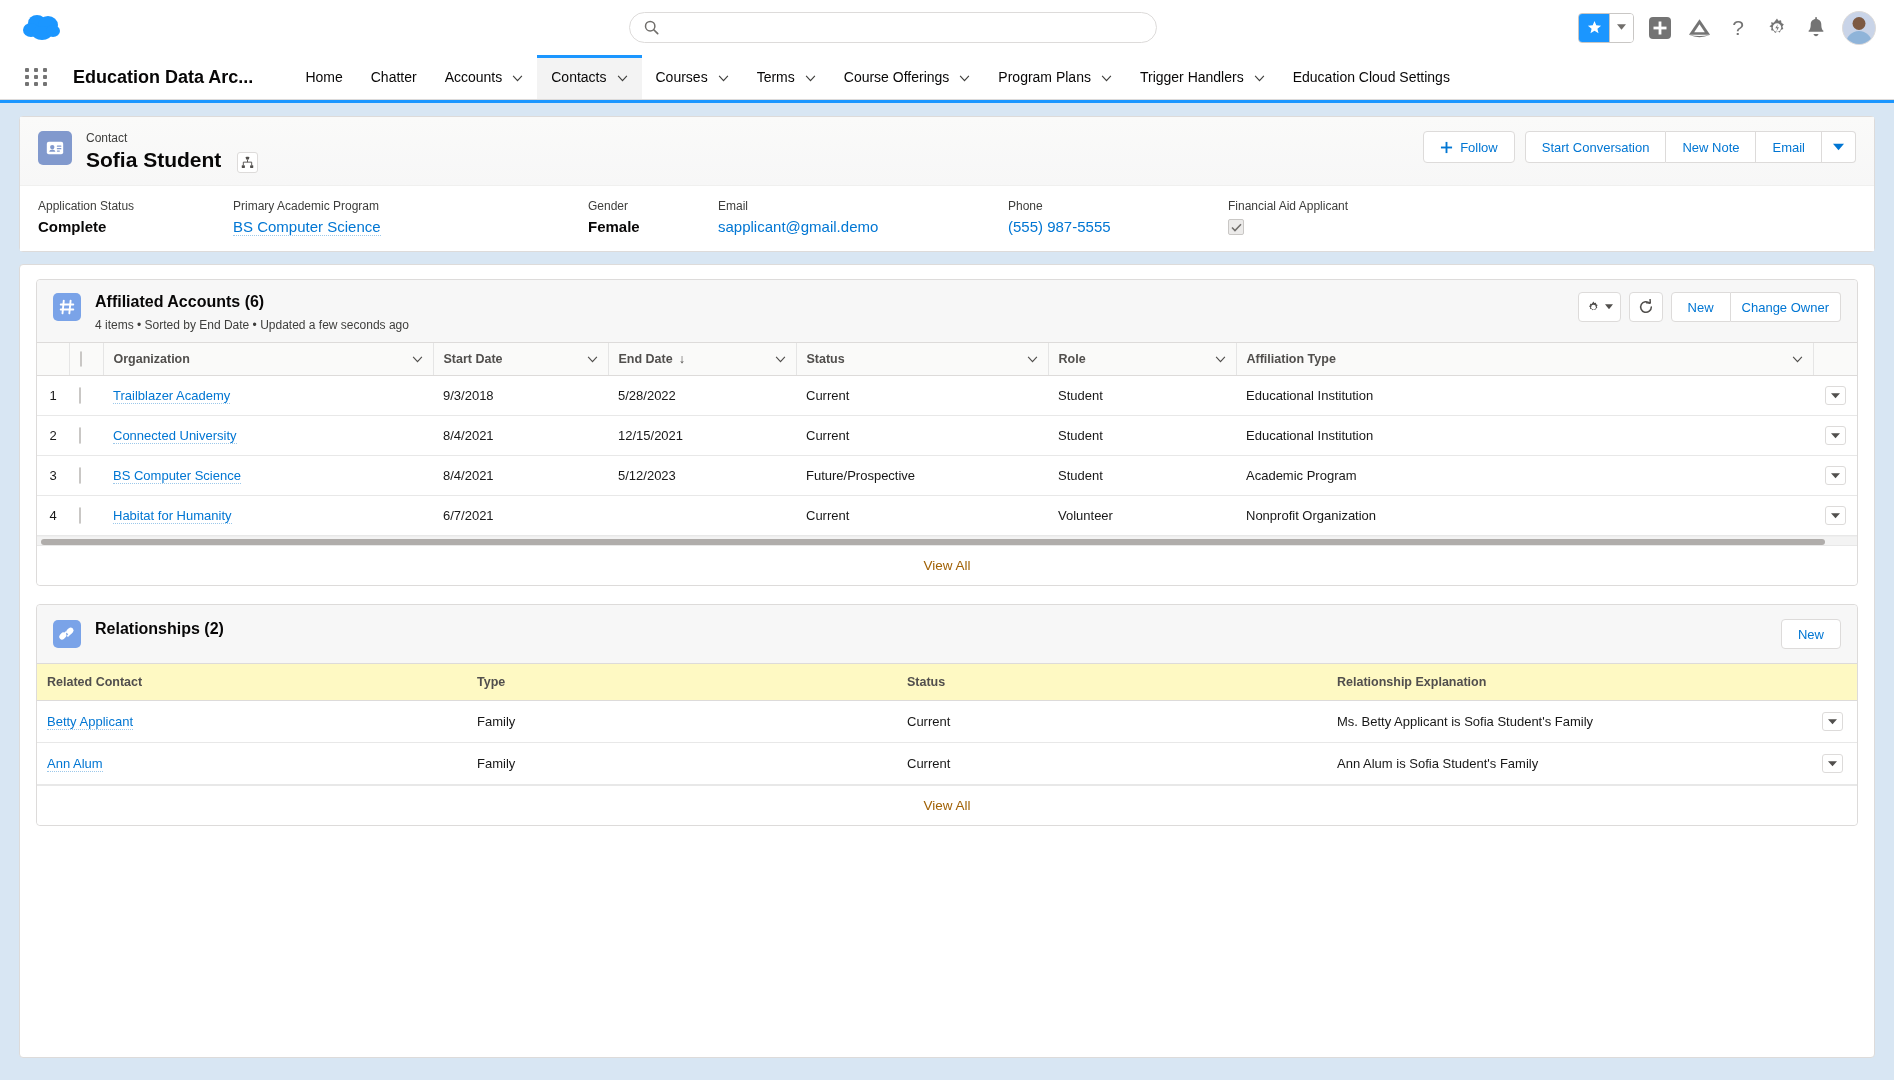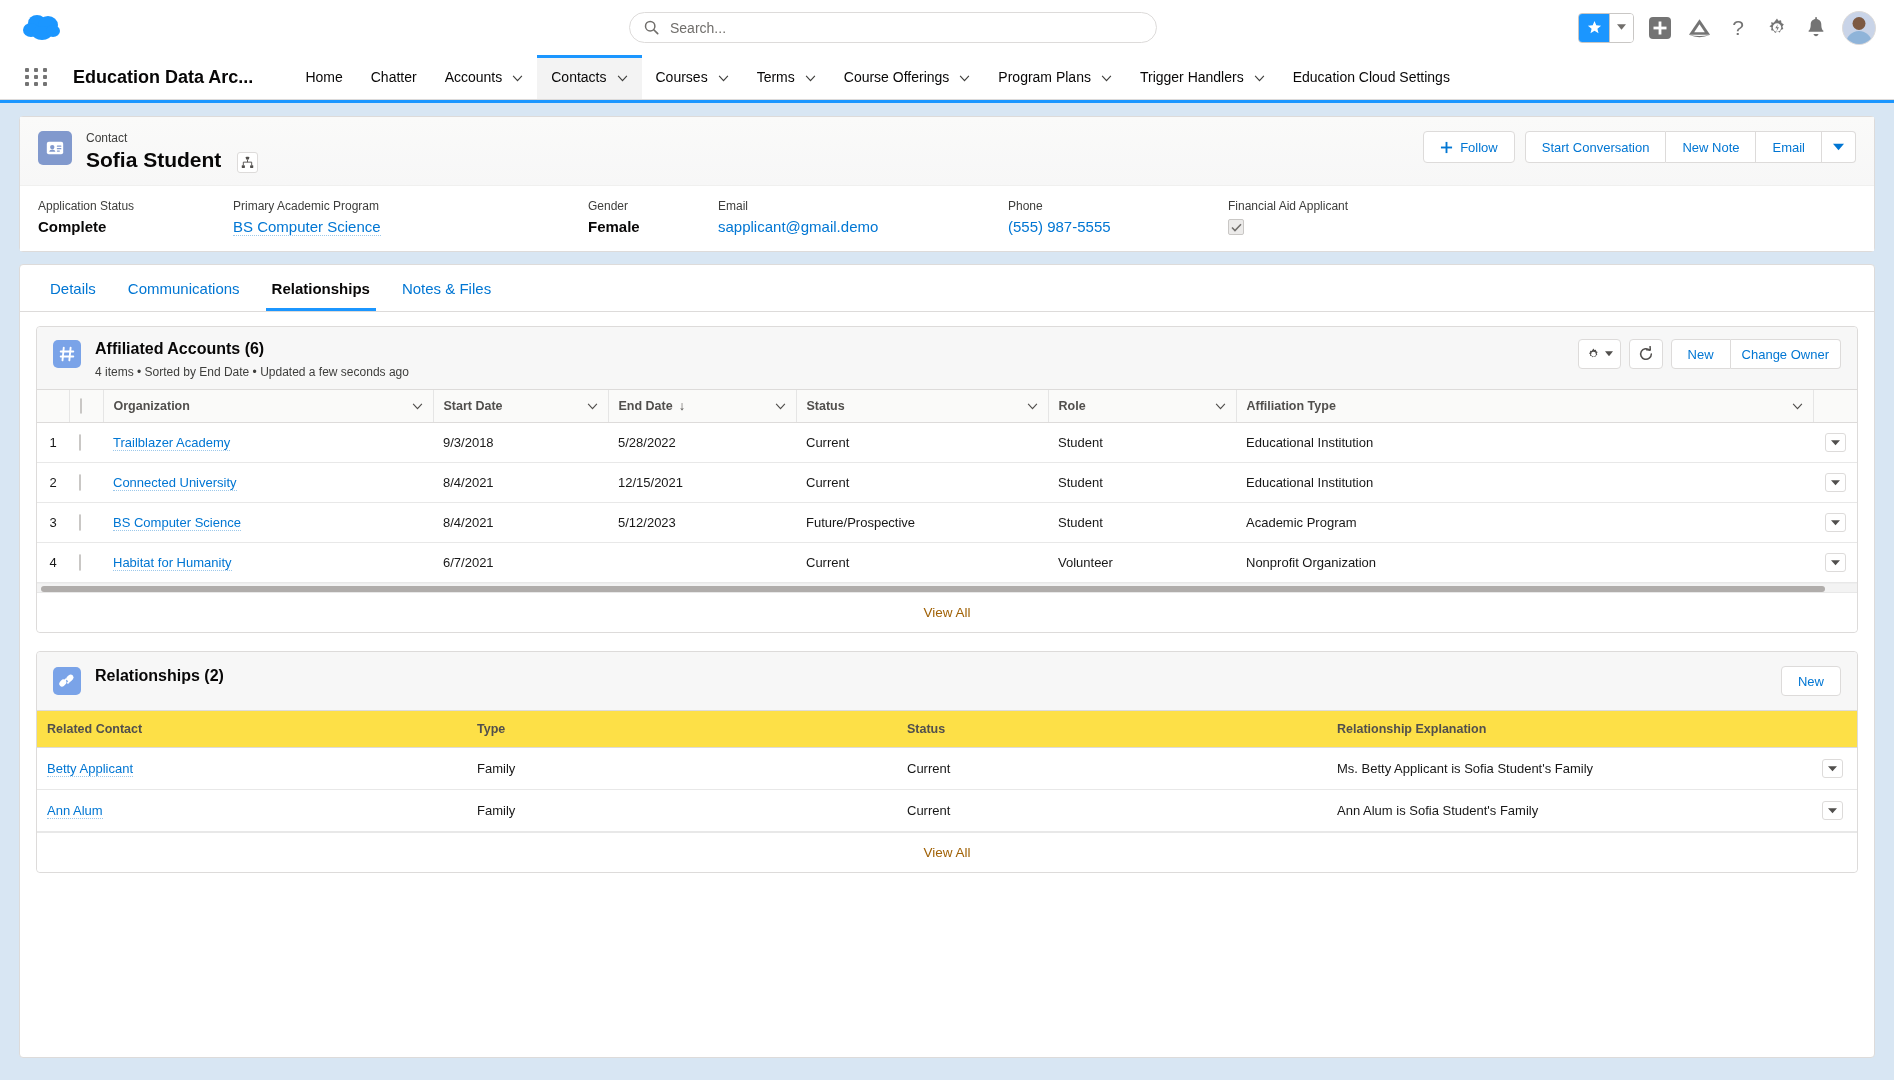--- a/index.html
+++ b/index.html
@@ -218,21 +218,21 @@
     text-align: center; padding: 12px 0; font-size: 13.5px; color: #a16207;
     border-top: 1px solid #e8e8e8; cursor: pointer; background: #fff;
     border-radius: 0 0 4px 4px;
   }
   .rl-card + .rl-card { margin-top: 18px; }
 
   
   table.dt2 { width: 100%; border-collapse: collapse; table-layout: fixed; }
   table.dt2 th {
     font-size: 12.5px; font-weight: 700; color: #514f4d; text-align: left;
-    padding: 11px 10px; border-bottom: 1px solid #dddbda; background: #fde047;
+    padding: 11px 10px; border-bottom: 1px solid #dddbda; background: #fef9c3;
     white-space: nowrap;
   }
   table.dt2 td {
     font-size: 13px; color: #181818; padding: 11px 10px;
     border-bottom: 1px solid #e8e8e8; white-space: nowrap; overflow: hidden;
     text-overflow: ellipsis;
   }
   .scroll-area { overflow: hidden; }
 </style>
 </head>
@@ -253,21 +253,20 @@
   </div>
 
   <div class="global-search-wrap">
     <div class="global-search">
       <span class="sicon">
         <svg width="15" height="15" viewBox="0 0 16 16">
           <circle cx="6.6" cy="6.6" r="5" fill="none" stroke="#706e6b" stroke-width="1.6"></circle>
           <line x1="10.4" y1="10.4" x2="14.6" y2="14.6" stroke="#706e6b" stroke-width="1.8" stroke-linecap="round"></line>
         </svg>
       </span>
-      <input type="text" placeholder="Search..." style="">
     </div>
   </div>
 
   <div class="gh-right">
     <div class="fav-group">
       <div class="fav-star">
         <svg width="15" height="15" viewBox="0 0 16 16">
           <polygon points="8,1 9.9,5.6 15,6 11.1,9.3 12.3,14.2 8,11.5 3.7,14.2 4.9,9.3 1,6 6.1,5.6" fill="#ffffff"></polygon>
         </svg>
       </div>
@@ -482,26 +481,20 @@
         <div class="ro-check">
           <svg width="11" height="9" viewBox="0 0 12 10">
             <polyline points="1,5 4.3,8.4 11,1.4" fill="none" stroke="#706e6b" stroke-width="1.7"></polyline>
           </svg>
         </div>
       </div>
     </div>
   </div>
 
   <div class="tabs-card">
-    <div class="tabs">
-      <div class="tab">Details</div>
-      <div class="tab">Communications</div>
-      <div class="tab active">Relationships</div>
-      <div class="tab">Notes &amp; Files</div>
-    </div>
 
     <div class="tab-body scroll-area">
 
       <div class="rl-card">
         <div class="rl-head">
           <div class="rl-icon">
             <svg width="18" height="18" viewBox="0 0 20 20">
               <g stroke="#ffffff" stroke-width="2.1" stroke-linecap="round">
                 <line x1="6.4" y1="3" x2="5" y2="17"></line>
                 <line x1="14" y1="3" x2="12.6" y2="17"></line>

